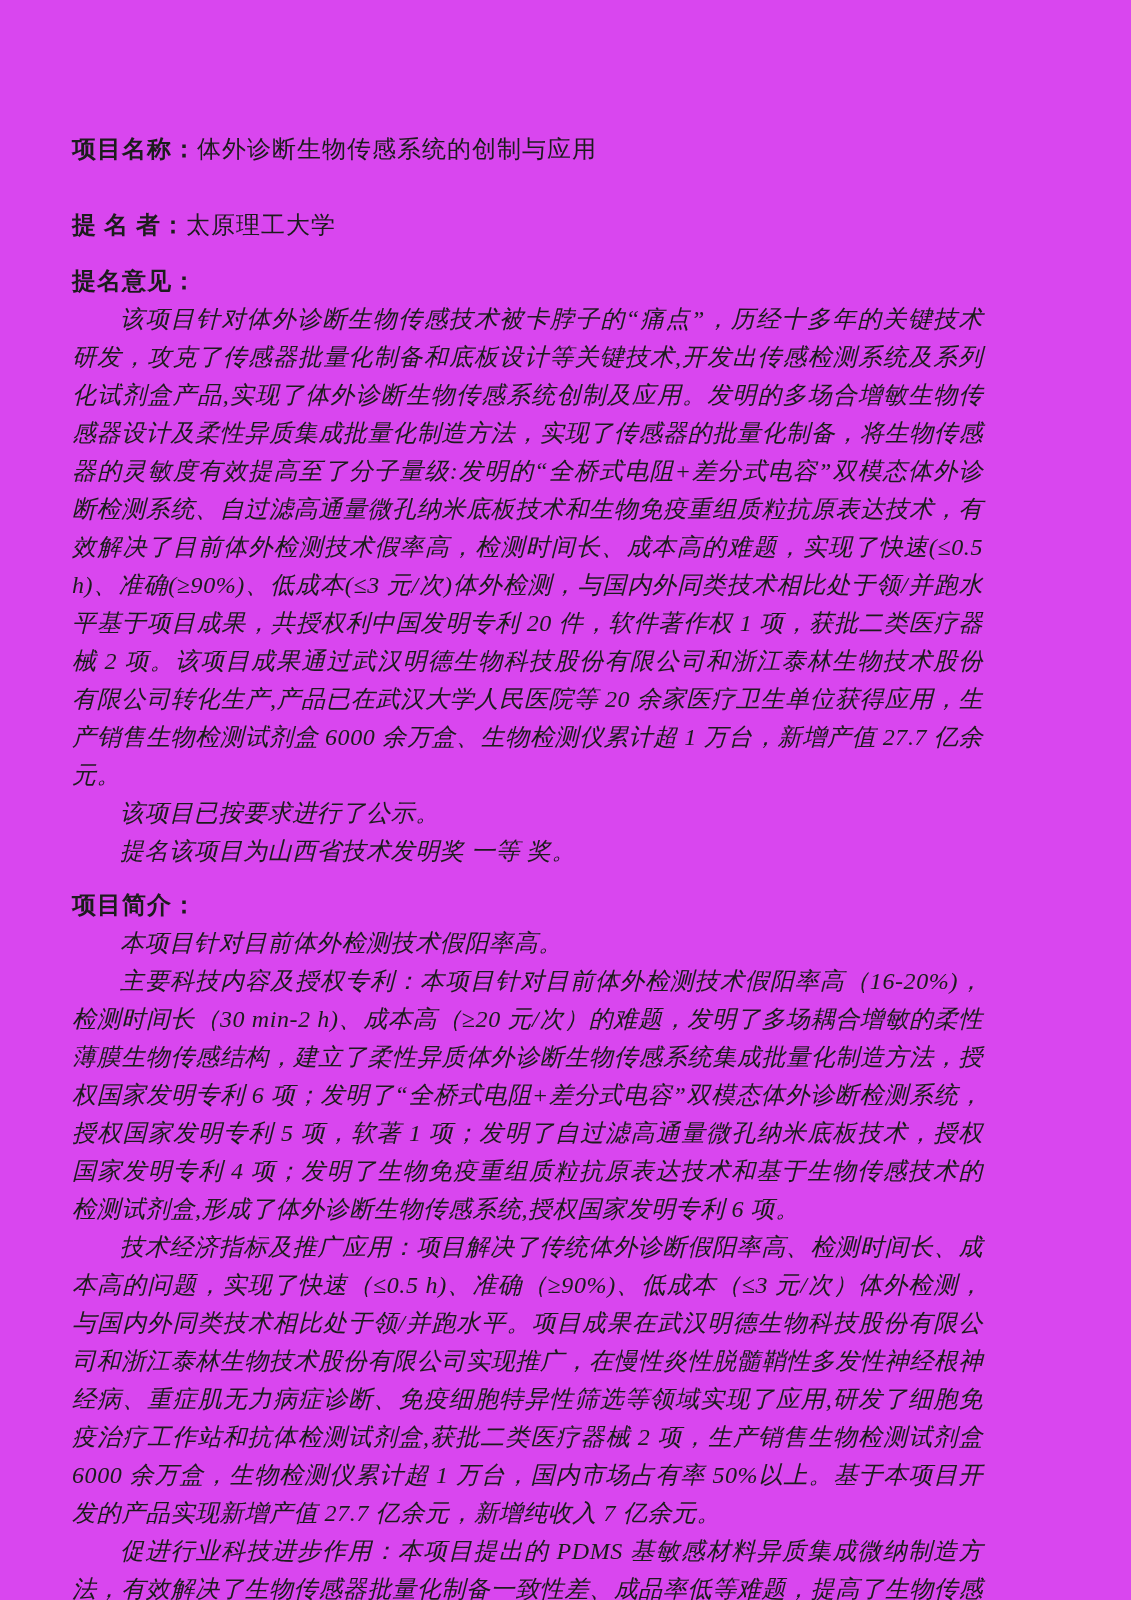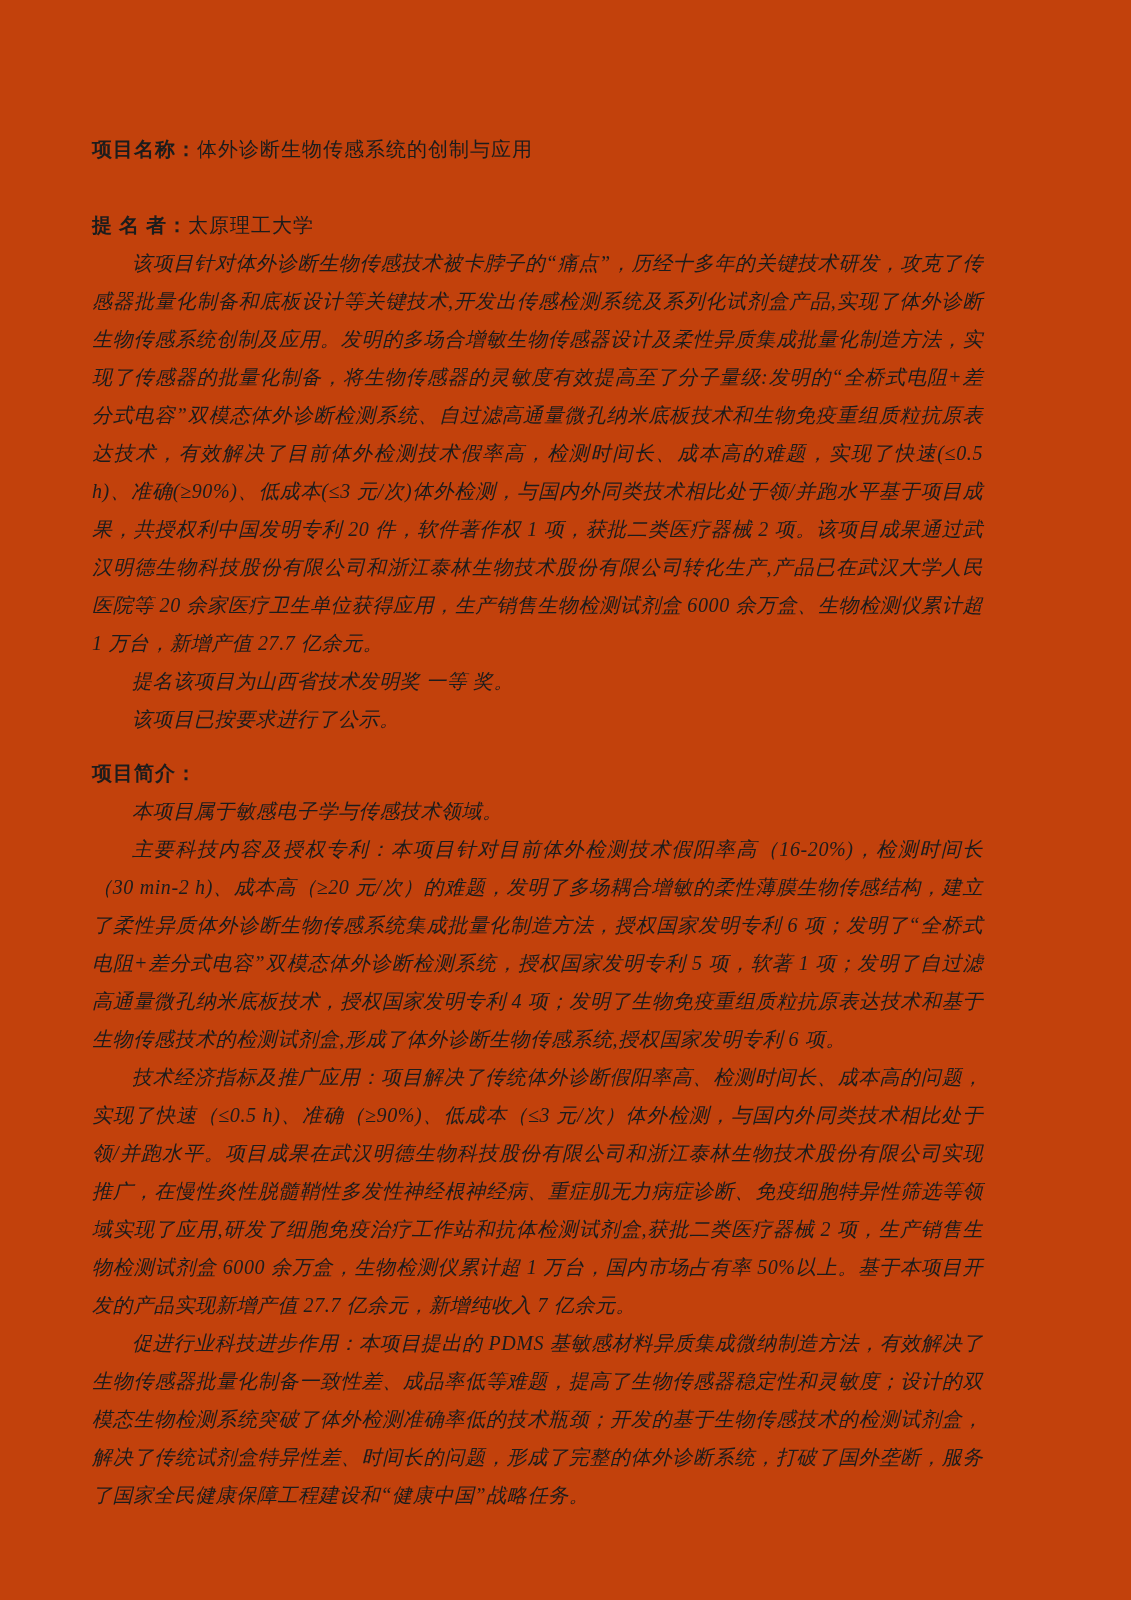--- a/index.html
+++ b/index.html
@@ -5,27 +5,27 @@
   html, body {
     margin: 0;
     padding: 0;
     background: #ffffff;
   }
   .page {
     position: relative;
     width: 1131px;
     height: 1600px;
     margin: 0 auto;
-    background: #c2410c;
+    background: #d946ef;
     color: #1c1c1c;
     font-family: "Liberation Serif", "DejaVu Serif", serif;
-    font-size: 20px;
+    font-size: 24px;
     line-height: 38px;
     box-sizing: border-box;
-    padding: 130px 148px 0 92px;
+    padding: 130px 148px 0 72px;
     overflow: hidden;
   }
   .field-row {
     white-space: nowrap;
   }
   .field-row + .field-row {
     margin-top: 38px;
   }
   .field-label {
     font-weight: bold;
@@ -57,25 +57,26 @@
 <div class="page">
 
   <div class="field-row">
     <span class="field-label">项目名称：</span><span class="field-value">体外诊断生物传感系统的创制与应用</span>
   </div>
 
   <div class="field-row">
     <span class="field-label">提 名 者：</span><span class="field-value">太原理工大学</span>
   </div>
 
+  <div class="section-heading">提名意见：</div>
 
   <p class="para">该项目针对体外诊断生物传感技术被卡脖子的“痛点”，历经十多年的关键技术研发，攻克了传感器批量化制备和底板设计等关键技术,开发出传感检测系统及系列化试剂盒产品,实现了体外诊断生物传感系统创制及应用。发明的多场合增敏生物传感器设计及柔性异质集成批量化制造方法，实现了传感器的批量化制备，将生物传感器的灵敏度有效提高至了分子量级:发明的“全桥式电阻+差分式电容”双模态体外诊断检测系统、自过滤高通量微孔纳米底板技术和生物免疫重组质粒抗原表达技术，有效解决了目前体外检测技术假率高，检测时间长、成本高的难题，实现了快速(≤0.5 h)、准确(≥90%)、低成本(≤3 元/次)体外检测，与国内外同类技术相比处于领/并跑水平基于项目成果，共授权利中国发明专利 20 件，软件著作权 1 项，获批二类医疗器械 2 项。该项目成果通过武汉明德生物科技股份有限公司和浙江泰林生物技术股份有限公司转化生产,产品已在武汉大学人民医院等 20 余家医疗卫生单位获得应用，生产销售生物检测试剂盒 6000 余万盒、生物检测仪累计超 1 万台，新增产值 27.7 亿余元。</p>
+  <p class="para">该项目已按要求进行了公示。</p>
   <p class="para">提名该项目为山西省技术发明奖 一等 奖。</p>
-  <p class="para">该项目已按要求进行了公示。</p>
 
   <div class="section-heading second">项目简介：</div>
 
-  <p class="para">本项目属于敏感电子学与传感技术领域。</p>
+  <p class="para">本项目针对目前体外检测技术假阳率高。</p>
   <p class="para">主要科技内容及授权专利：本项目针对目前体外检测技术假阳率高（16-20%)，检测时间长（30 min-2 h)、成本高（≥20 元/次）的难题，发明了多场耦合增敏的柔性薄膜生物传感结构，建立了柔性异质体外诊断生物传感系统集成批量化制造方法，授权国家发明专利 6 项；发明了“全桥式电阻+差分式电容”双模态体外诊断检测系统，授权国家发明专利 5 项，软著 1 项；发明了自过滤高通量微孔纳米底板技术，授权国家发明专利 4 项；发明了生物免疫重组质粒抗原表达技术和基于生物传感技术的检测试剂盒,形成了体外诊断生物传感系统,授权国家发明专利 6 项。</p>
   <p class="para">技术经济指标及推广应用：项目解决了传统体外诊断假阳率高、检测时间长、成本高的问题，实现了快速（≤0.5 h)、准确（≥90%)、低成本（≤3 元/次）体外检测，与国内外同类技术相比处于领/并跑水平。项目成果在武汉明德生物科技股份有限公司和浙江泰林生物技术股份有限公司实现推广，在慢性炎性脱髓鞘性多发性神经根神经病、重症肌无力病症诊断、免疫细胞特异性筛选等领域实现了应用,研发了细胞免疫治疗工作站和抗体检测试剂盒,获批二类医疗器械 2 项，生产销售生物检测试剂盒 6000 余万盒，生物检测仪累计超 1 万台，国内市场占有率 50%以上。基于本项目开发的产品实现新增产值 27.7 亿余元，新增纯收入 7 亿余元。</p>
   <p class="para">促进行业科技进步作用：本项目提出的 PDMS 基敏感材料异质集成微纳制造方法，有效解决了生物传感器批量化制备一致性差、成品率低等难题，提高了生物传感器稳定性和灵敏度；设计的双模态生物检测系统突破了体外检测准确率低的技术瓶颈；开发的基于生物传感技术的检测试剂盒，解决了传统试剂盒特异性差、时间长的问题，形成了完整的体外诊断系统，打破了国外垄断，服务了国家全民健康保障工程建设和“健康中国”战略任务。</p>
 
 </div>
 
 </body></html>

